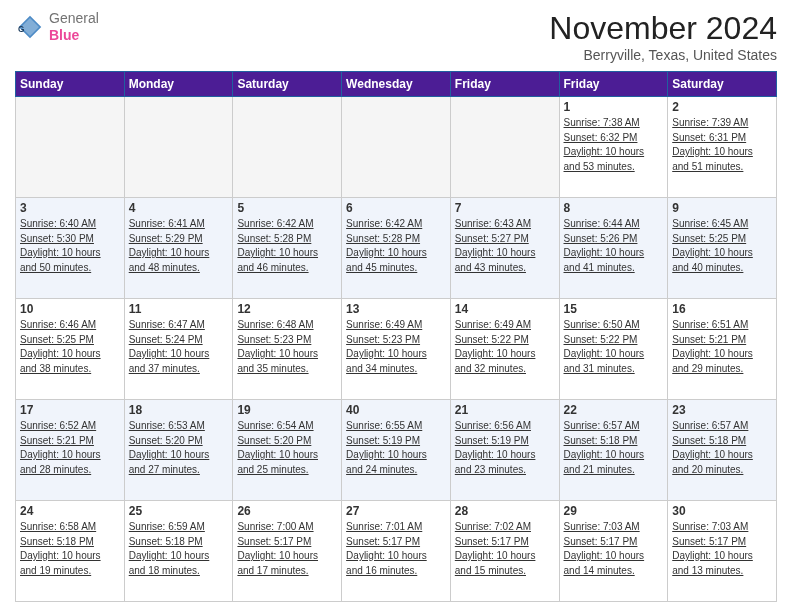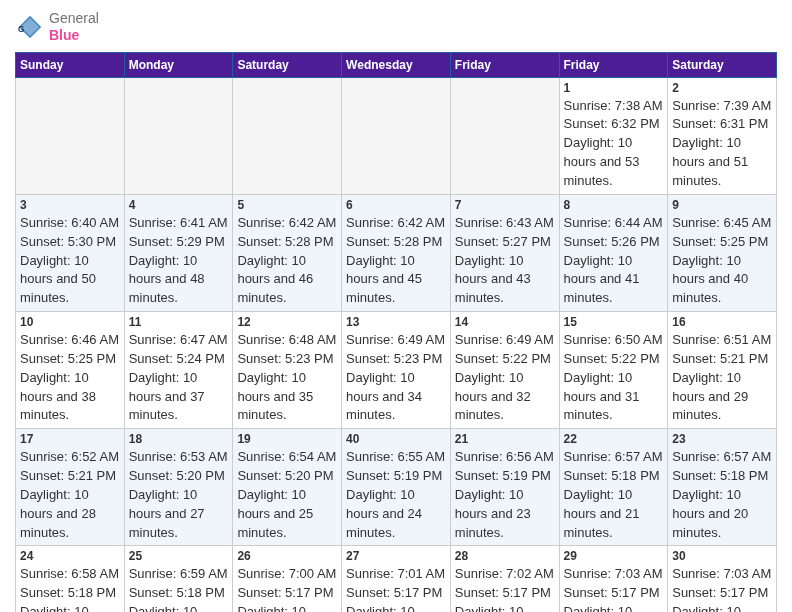--- a/index.html
+++ b/index.html
@@ -83,42 +83,45 @@
     .calendar tr:nth-child(odd) td:not(.empty) {
       background: #fff;
     }
     .day-num {
       font-size: 12px;
       font-weight: bold;
       margin-bottom: 2px;
       display: block;
     }
     .day-info {
-      font-size: 13px;
+      font-size: 10px;
       line-height: 1.45;
       color: #333;
+      text-decoration: underline;
     }
   </style>
 </head>
 <body>
 
 <div class="page">
   <div class="header">
     <div class="logo">
       <svg class="logo-icon" viewBox="0 0 40 40">
         <polygon points="20,5 35,20 20,35 5,20" fill="#2e77bc" opacity="0.85"></polygon>
         <polygon points="20,8 32,20 20,32 8,20" fill="#fff" opacity="0.3"></polygon>
         <text x="4" y="26" font-size="11" fill="#1a3a5c" font-weight="bold" font-family="Arial">G</text>
       </svg>
       <div class="logo-text">
         <div class="logo-general">General</div>
         <div class="logo-blue">Blue</div>
       </div>
     </div>
     <div class="title-section">
+      <div class="month-title">November 2024</div>
+      <div class="location">Berryville, Texas, United States</div>
     </div>
   </div>
 
   <table class="calendar">
     <thead>
       <tr>
       <th>Sunday</th>
           <th>Monday</th>
           <th>Saturday</th>
           <th>Wednesday</th>

